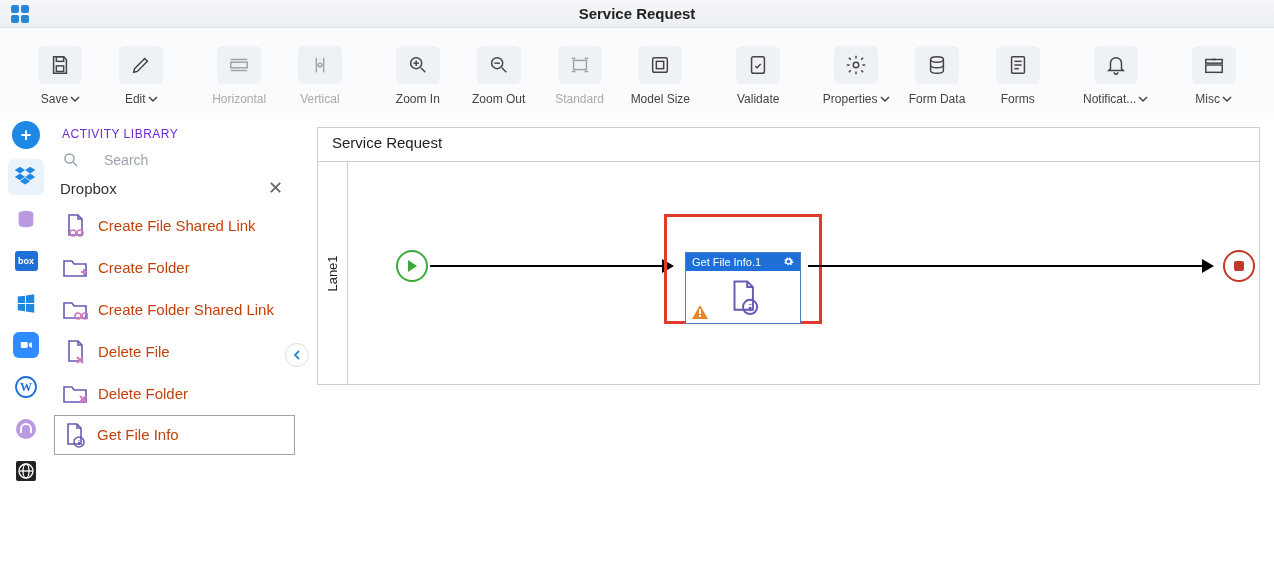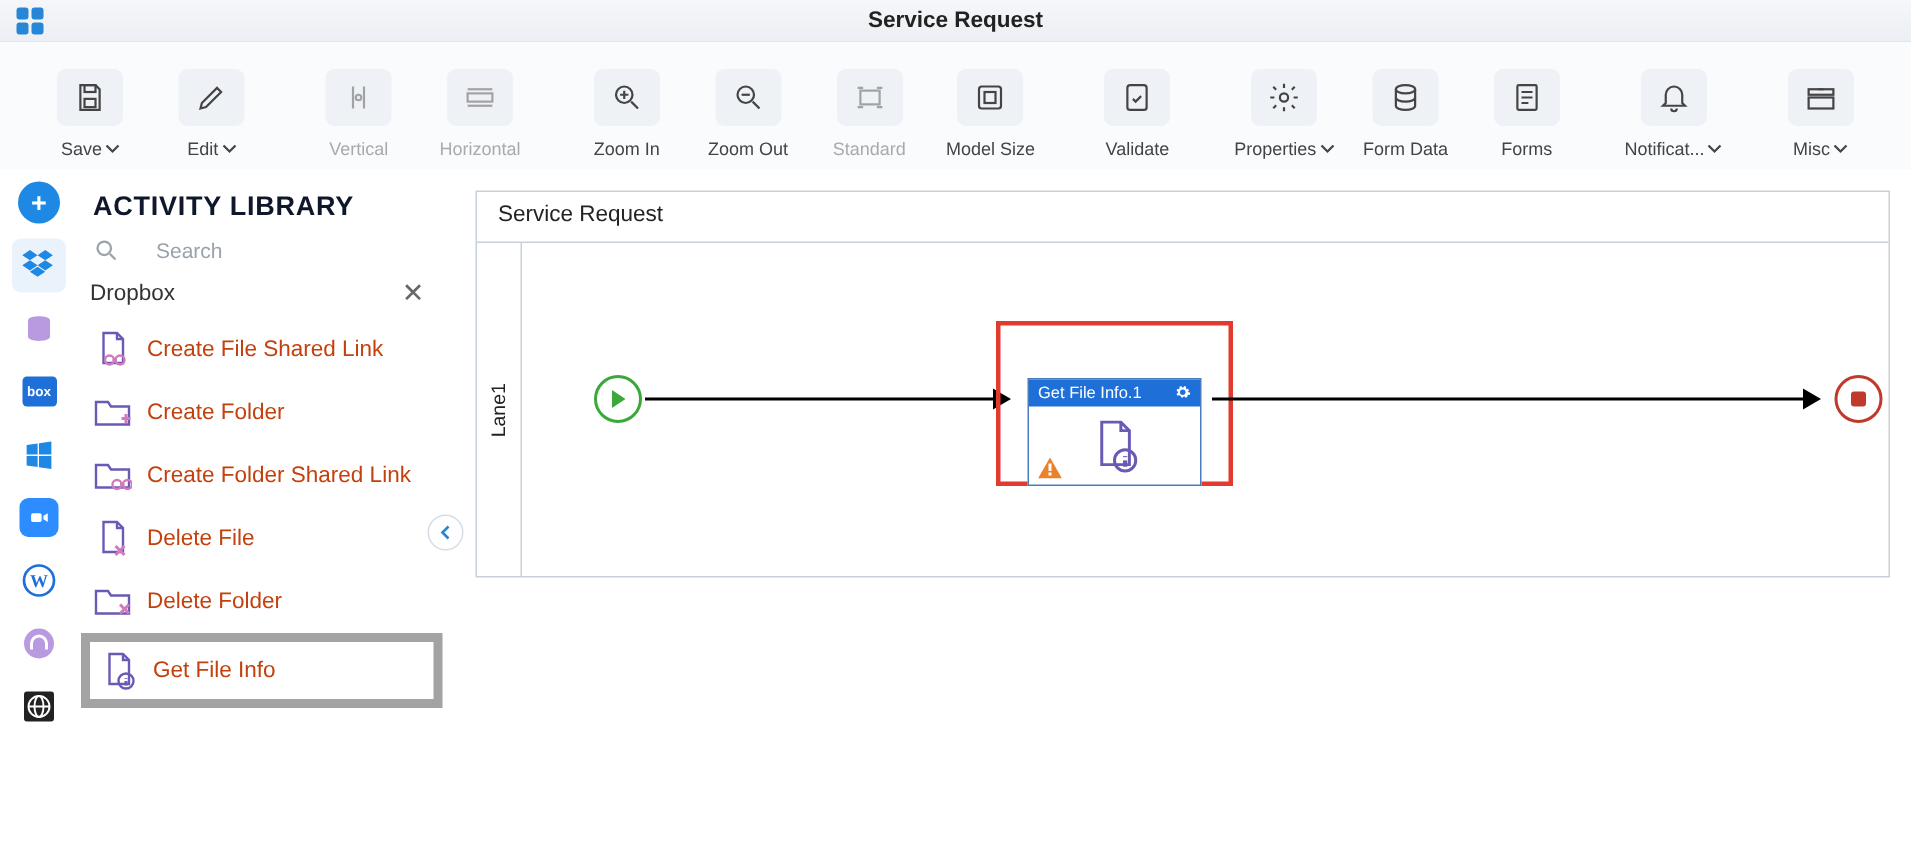--- a/index.html
+++ b/index.html
@@ -24,29 +24,29 @@
   .main { display: flex; height: calc(565px - 28px - 85px); position: relative; }
 
   
   .icon-rail { width: 52px; background: #fff; display: flex; flex-direction: column; align-items: center; padding-top: 8px; gap: 6px; }
   .rail-item { width: 36px; height: 36px; border-radius: 6px; display: flex; align-items: center; justify-content: center; cursor: pointer; }
   .rail-item.active { background: #eaf3fb; }
   .rail-add { background: #1e88e5; color: #fff; border-radius: 50%; width: 28px; height: 28px; display: flex; align-items: center; justify-content: center; font-size: 18px; font-weight: bold; margin-bottom: 4px; }
 
   
   .library { width: 245px; background: #fff; display: flex; flex-direction: column; position: relative; }
-  .lib-header { font-size: 18px; font-weight: bold; letter-spacing: 0.5px; color: #0f172a; padding: 14px 10px 10px 10px; }
+  .lib-header { font-size: 12px; font-weight: normal; letter-spacing: 0.5px; color: #6d28d9; padding: 14px 10px 10px 10px; }
   .lib-search { display: flex; align-items: center; padding: 0 10px 8px 10px; gap: 24px; }
   .lib-search input { border: none; outline: none; font-size: 14px; flex: 1; color: #555; }
   .lib-search input::placeholder { color: #9aa3ad; }
   .lib-group { padding: 0 8px 2px 8px; display: flex; align-items: center; justify-content: space-between; color: #333; font-size: 15px;}
   .lib-close { color: #666; font-size: 18px; cursor: pointer; padding-right:6px;}
   .activity-list { padding: 4px 2px; }
   .activity-item { display: flex; align-items: center; gap: 10px; padding: 8px 8px; cursor: pointer; }
-  .activity-item.highlight { border: 6px solid #a3a3a3; padding: 6px 6px; }
+  .activity-item.highlight { border: 1px solid #a3a3a3; padding: 6px 6px; }
   .activity-item .aicon { width: 26px; height: 26px; flex-shrink: 0; display:flex; align-items:center; justify-content:center; }
   .activity-item .alabel { font-size: 15px; color: #c2410c; line-height: 1.2; }
 
   
   .collapse-toggle { position: absolute; left: 285px; top: 230px; width: 24px; height: 24px; border-radius: 50%; background: #fff; border: 1px solid #d7dde4; display:flex; align-items:center; justify-content:center; color:#2886d6; cursor:pointer; z-index:10;}
 
   
   .canvas-wrap { flex: 1; padding: 14px 14px 14px 20px; }
   .canvas-frame { border: 1px solid #c9cfd7; background: #fff; position: relative; height: 258px; }
   .canvas-title-row { height: 34px; border-bottom: 1px solid #c9cfd7; padding: 6px 14px; font-size: 15px; color: #222; }
@@ -113,39 +113,39 @@
         <span>Edit</span>
         <svg class="chev-down" viewBox="0 0 10 10">
           <path d="M1 3l4 4 4-4" fill="none" stroke="#444" stroke-width="1.5"></path>
         </svg>
       </div>
   </div>
   <div class="tool-spacer"></div>
   <div class="tool-item disabled">
     <div class="icon-box">
         <svg width="22" height="22" viewBox="0 0 24 24" fill="none" stroke="#444" stroke-width="1.6">
+          <rect x="3" y="9" width="18" height="6"></rect>
+          <line x1="3" y1="6" x2="21" y2="6"></line>
+          <line x1="3" y1="18" x2="21" y2="18"></line>
+        </svg>
+      </div>
+    <div class="label">
+        <span>Horizontal</span>
+      </div>
+  </div>
+  <div class="tool-item disabled">
+    <div class="icon-box">
+        <svg width="22" height="22" viewBox="0 0 24 24" fill="none" stroke="#444" stroke-width="1.6">
           <line x1="8" y1="4" x2="8" y2="20"></line>
           <circle cx="12" cy="12" r="2"></circle>
           <line x1="16" y1="4" x2="16" y2="20"></line>
         </svg>
       </div>
     <div class="label">
         <span>Vertical</span>
-      </div>
-  </div>
-  <div class="tool-item disabled">
-    <div class="icon-box">
-        <svg width="22" height="22" viewBox="0 0 24 24" fill="none" stroke="#444" stroke-width="1.6">
-          <rect x="3" y="9" width="18" height="6"></rect>
-          <line x1="3" y1="6" x2="21" y2="6"></line>
-          <line x1="3" y1="18" x2="21" y2="18"></line>
-        </svg>
-      </div>
-    <div class="label">
-        <span>Horizontal</span>
       </div>
   </div>
   <div class="tool-spacer"></div>
   <div class="tool-item">
     <div class="icon-box">
         <svg width="22" height="22" viewBox="0 0 24 24" fill="none" stroke="#444" stroke-width="1.6">
           <circle cx="10" cy="10" r="6"></circle>
           <line x1="15" y1="15" x2="20" y2="20"></line>
           <line x1="7" y1="10" x2="13" y2="10"></line>
           <line x1="10" y1="7" x2="10" y2="13"></line>

